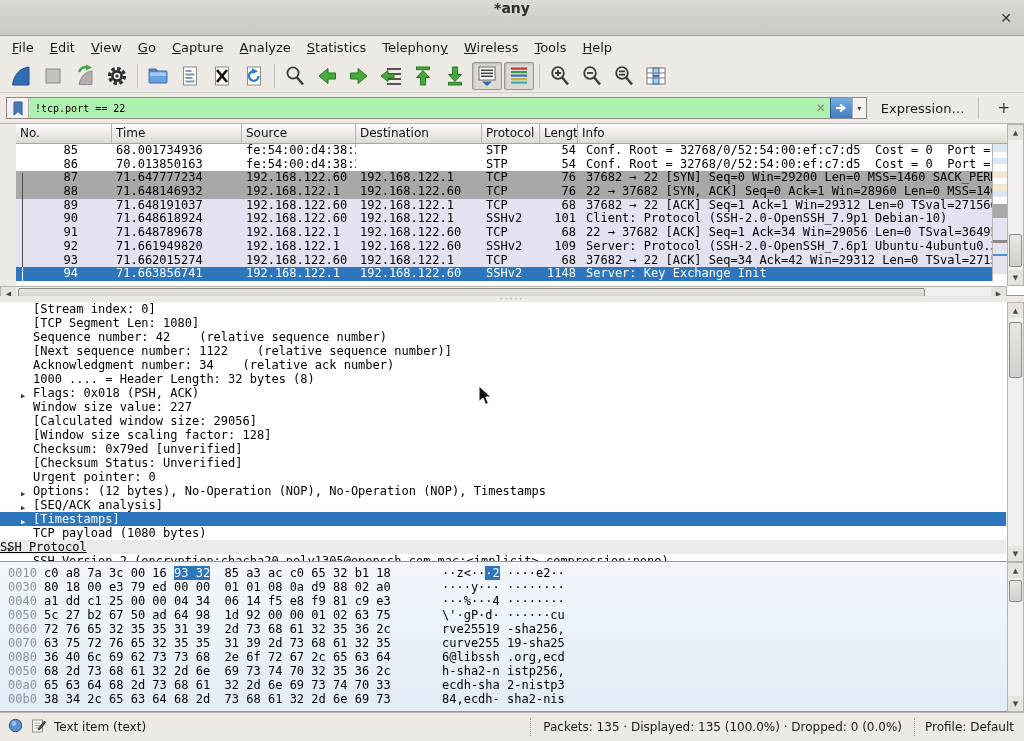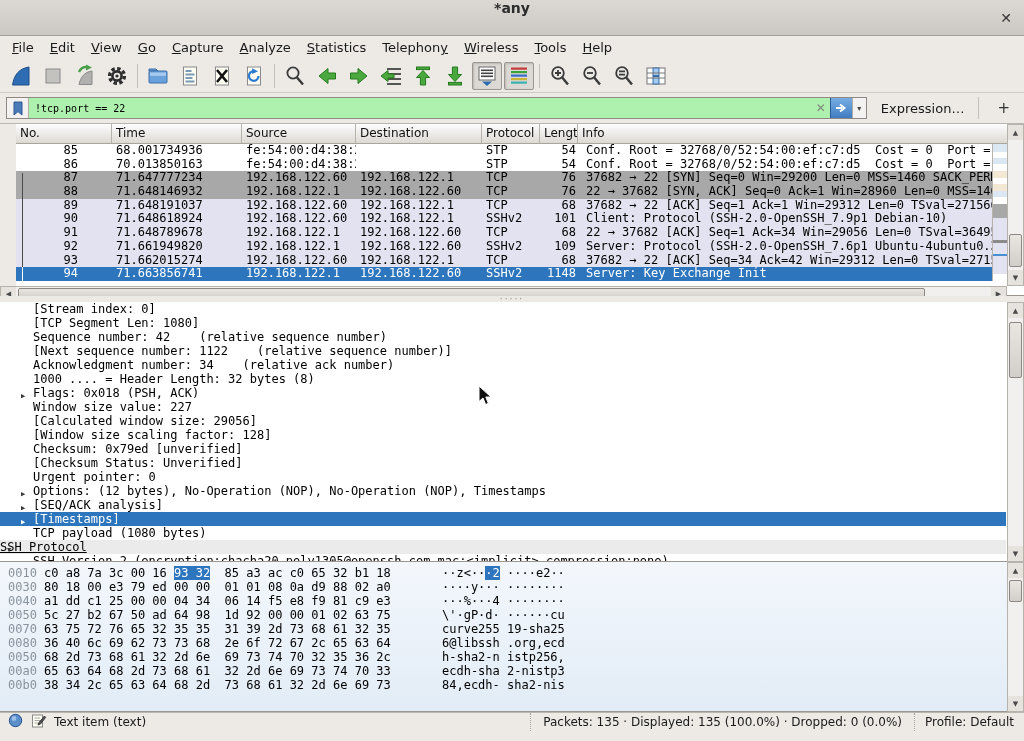--- a/index.html
+++ b/index.html
@@ -91,21 +91,21 @@
   
   .hex-pane { position:absolute; left:0; top:562px; width:1024px; height:150px; background:linear-gradient(#f3f7fc,#e2ecf6); border-bottom:1px solid #9b968f; overflow:hidden; padding-top:4px; }
   .hrow { height:14px; line-height:14px; font-family:"DejaVu Sans Mono",monospace; font-size:12px; white-space:pre; display:flex; }
   .off { width:44px; padding-left:8px; color:#8a929c; }
   .hx { width:370px; color:#000; }
   .asc { color:#000; padding-left:28px; }
   .bsel { background:#2d76bd; color:#fff; }
 
   
   .statusbar { position:absolute; left:0; top:712px; width:1024px; height:29px; background:#edeae6; border-top:1px solid #b9b5af;
-    display:flex; align-items:flex-start; font-size:12px; color:#1a1a1a; }
+    display:flex; align-items:center; font-size:12px; color:#1a1a1a; }
   .sb-left { display:flex; align-items:center; gap:8px; padding-left:8px; flex:1; }
   .sb-mid { padding:0 12px; border-left:1px dotted #a8a49e; height:18px; display:flex; align-items:center; }
   .sb-right { padding:0 10px; border-left:1px dotted #a8a49e; height:18px; display:flex; align-items:center; }
   .sb-text { white-space:pre; }
 
   .cursor { position:absolute; left:478px; top:385px; z-index:99; }
 </style>
 </head>
 <body>
 
@@ -365,20 +365,21 @@
       <div class="sb-thumb" style="top:4px; height:56px;"></div>
     </div>
   <div class="sb-btn">▼</div>
 </div>
 
 <div class="hex-pane">
   <div class="hrow"><span class="off">0010</span><span class="hx"><span>c0 a8 7a 3c 00 16 </span><span class="bsel">93 32</span><span>  85 a3 ac c0 65 32 b1 18</span></span><span class="asc"><span>··z&lt;··</span><span class="bsel">·2</span><span> ····e2··</span></span></div>
   <div class="hrow"><span class="off">0030</span><span class="hx"><span>80 18 00 e3 79 ed 00 00  01 01 08 0a d9 88 02 a0</span></span><span class="asc"><span>····y··· ········</span></span></div>
   <div class="hrow"><span class="off">0040</span><span class="hx"><span>a1 dd c1 25 00 00 04 34  06 14 f5 e8 f9 81 c9 e3</span></span><span class="asc"><span>···%···4 ········</span></span></div>
   <div class="hrow"><span class="off">0050</span><span class="hx"><span>5c 27 b2 67 50 ad 64 98  1d 92 00 00 01 02 63 75</span></span><span class="asc"><span>\'·gP·d· ······cu</span></span></div>
+  <div class="hrow"><span class="off">0060</span><span class="hx"><span>72 76 65 32 35 35 31 39  2d 73 68 61 32 35 36 2c</span></span><span class="asc"><span>rve25519 -sha256,</span></span></div>
   <div class="hrow"><span class="off">0070</span><span class="hx"><span>63 75 72 76 65 32 35 35  31 39 2d 73 68 61 32 35</span></span><span class="asc"><span>curve255 19-sha25</span></span></div>
   <div class="hrow"><span class="off">0080</span><span class="hx"><span>36 40 6c 69 62 73 73 68  2e 6f 72 67 2c 65 63 64</span></span><span class="asc"><span>6@libssh .org,ecd</span></span></div>
   <div class="hrow"><span class="off">0050</span><span class="hx"><span>68 2d 73 68 61 32 2d 6e  69 73 74 70 32 35 36 2c</span></span><span class="asc"><span>h-sha2-n istp256,</span></span></div>
   <div class="hrow"><span class="off">00a0</span><span class="hx"><span>65 63 64 68 2d 73 68 61  32 2d 6e 69 73 74 70 33</span></span><span class="asc"><span>ecdh-sha 2-nistp3</span></span></div>
   <div class="hrow"><span class="off">00b0</span><span class="hx"><span>38 34 2c 65 63 64 68 2d  73 68 61 32 2d 6e 69 73</span></span><span class="asc"><span>84,ecdh- sha2-nis</span></span></div>
 </div>
 
 <div class="vscroll" style="left:1007px; top:562px; height:150px;">
   <div class="sb-btn">▲</div>
   <div class="sb-track">

